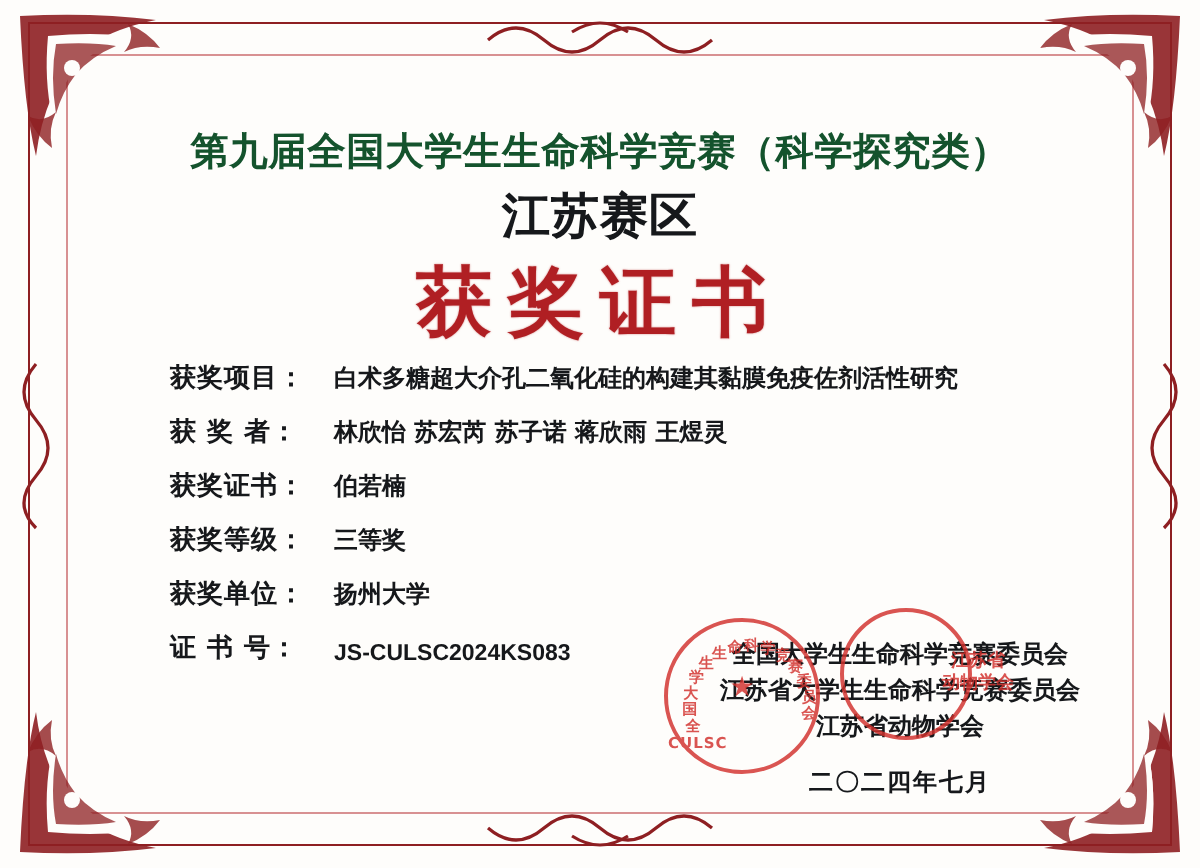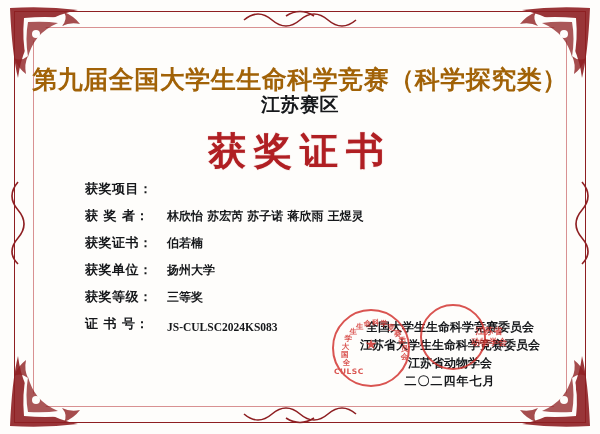--- a/index.html
+++ b/index.html
@@ -71,33 +71,33 @@
     left: 0; top: 0; right: 0; bottom: 0;
   }
 
   .title-line1 {
     position: absolute;
     top: 63px;
     left: 0;
     width: 600px;
     text-align: center;
     font-family: Liberation Sans, sans-serif;
-    font-size: 25px;
-    font-weight: bold;
-    color: #a16207;
+    font-size: 19px;
+    font-weight: bold;
+    color: #14532d;
     letter-spacing: .5px;
   }
   .title-line2 {
     position: absolute;
     top: 92px;
     left: 0;
     width: 600px;
     text-align: center;
     font-family: "DejaVu Serif", "Liberation Serif", serif;
-    font-size: 19px;
+    font-size: 24px;
     font-weight: bold;
     color: #16181b;
     letter-spacing: .5px;
   }
 
   .main-title {
     position: absolute;
     top: 126px;
     left: 0;
     width: 600px;
@@ -132,41 +132,42 @@
     letter-spacing: .5px;
     white-space: nowrap;
   }
   .field-value {
     font-size: 12px;
     color: #16181b;
     font-weight: bold;
     white-space: nowrap;
   }
   .field-value.mono {
-    font-family: Liberation Serif, serif;
+    font-family: Liberation Sans, sans-serif;
     font-size: 11.5px;
     letter-spacing: 0px;
   }
 
   
   .sig-block {
     position: absolute;
     left: 340px;
     top: 318px;
     width: 220px;
     text-align: center;
     font-family: "DejaVu Serif", "Liberation Serif", serif;
     font-size: 12px;
     font-weight: bold;
     color: #16181b;
     line-height: 18px;
     z-index: 2;
   }
   .sig-line { white-space: nowrap; }
   .sig-date {
+    margin-top: 10px;
     font-size: 12px;
     letter-spacing: 1px;
   }
 
   
   .seal {
     position: absolute;
     border: 2.2px solid #d2302c;
     border-radius: 50%;
     color: #d2302c;
@@ -328,40 +329,41 @@
 
     <div class="title-line1">第九届全国大学生生命科学竞赛（科学探究类）</div>
     <div class="title-line2">江苏赛区</div>
 
     <div class="main-title">获奖证书</div>
 
     <div class="fields">
 
       <div class="field-row">
         <span class="field-label">获奖项目：</span>
+        <span class="field-value">白术多糖超大介孔二氧化硅的构建其黏膜免疫佐剂活性研究</span>
       </div>
 
       <div class="field-row">
         <span class="field-label">获 奖 者：</span>
         <span class="field-value">林欣怡 苏宏芮 苏子诺 蒋欣雨 王煜灵</span>
       </div>
 
       <div class="field-row">
         <span class="field-label">获奖证书：</span>
         <span class="field-value">伯若楠</span>
       </div>
 
       <div class="field-row">
+        <span class="field-label">获奖等级：</span>
+        <span class="field-value">三等奖</span>
+      </div>
+
+      <div class="field-row">
         <span class="field-label">获奖单位：</span>
         <span class="field-value">扬州大学</span>
-      </div>
-
-      <div class="field-row">
-        <span class="field-label">获奖等级：</span>
-        <span class="field-value">三等奖</span>
       </div>
 
       <div class="field-row">
         <span class="field-label">证 书 号：</span>
         <span class="field-value mono">JS-CULSC2024KS083</span>
       </div>
 
     </div>
 
     <div class="sig-block">

